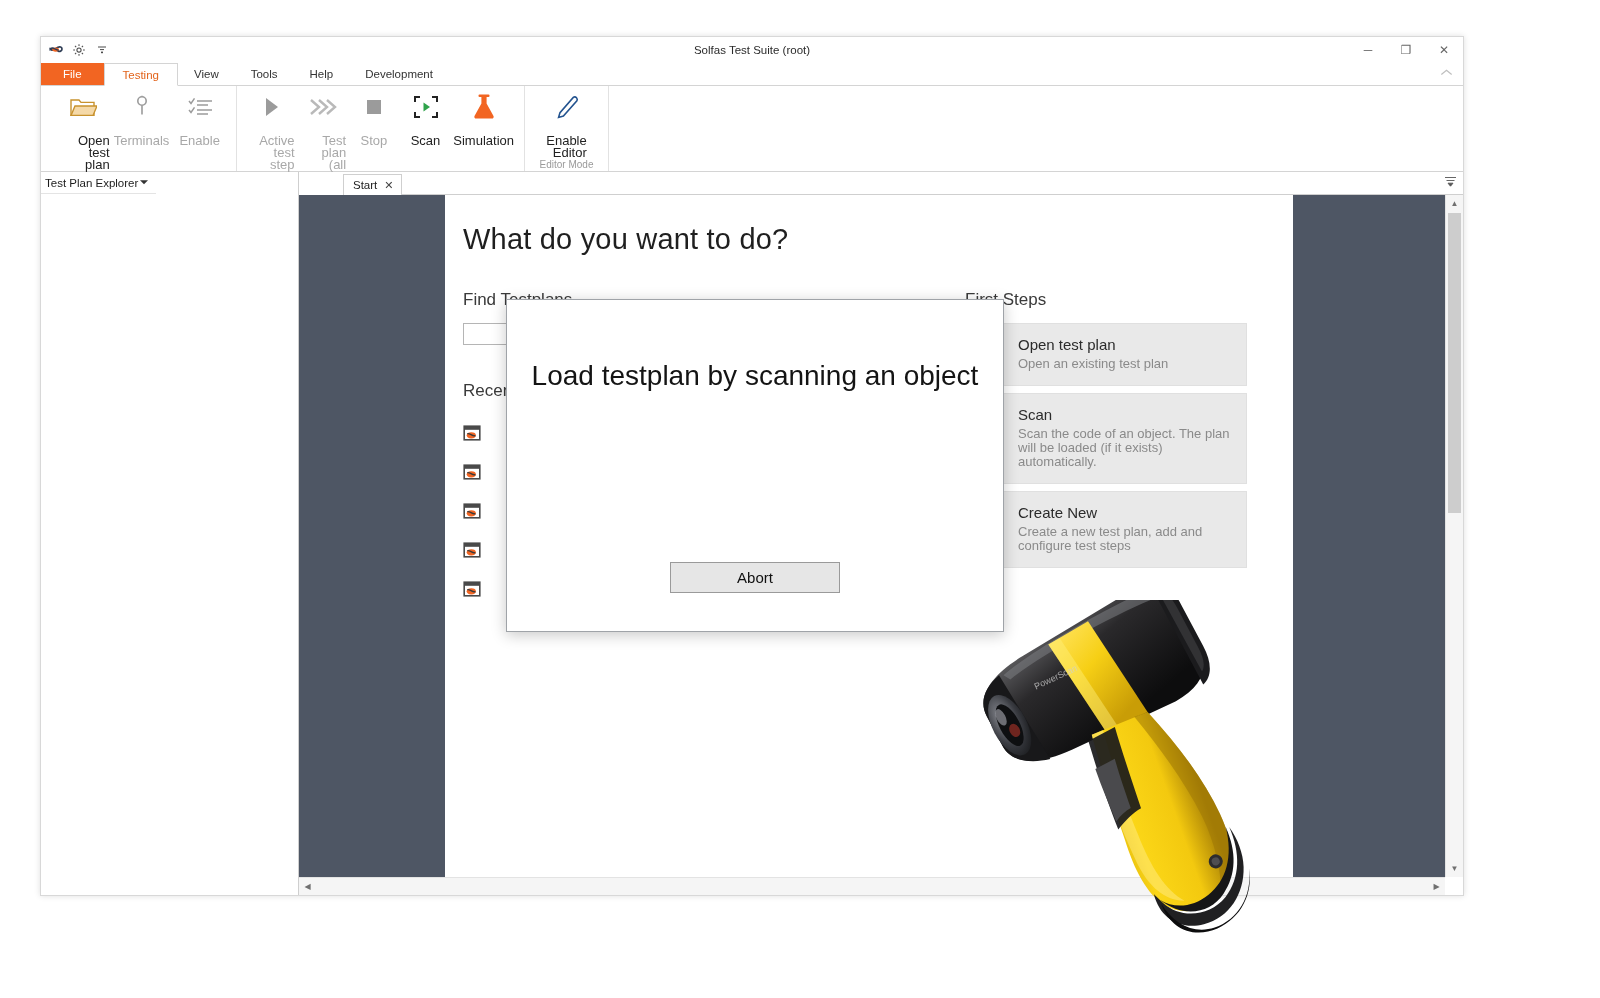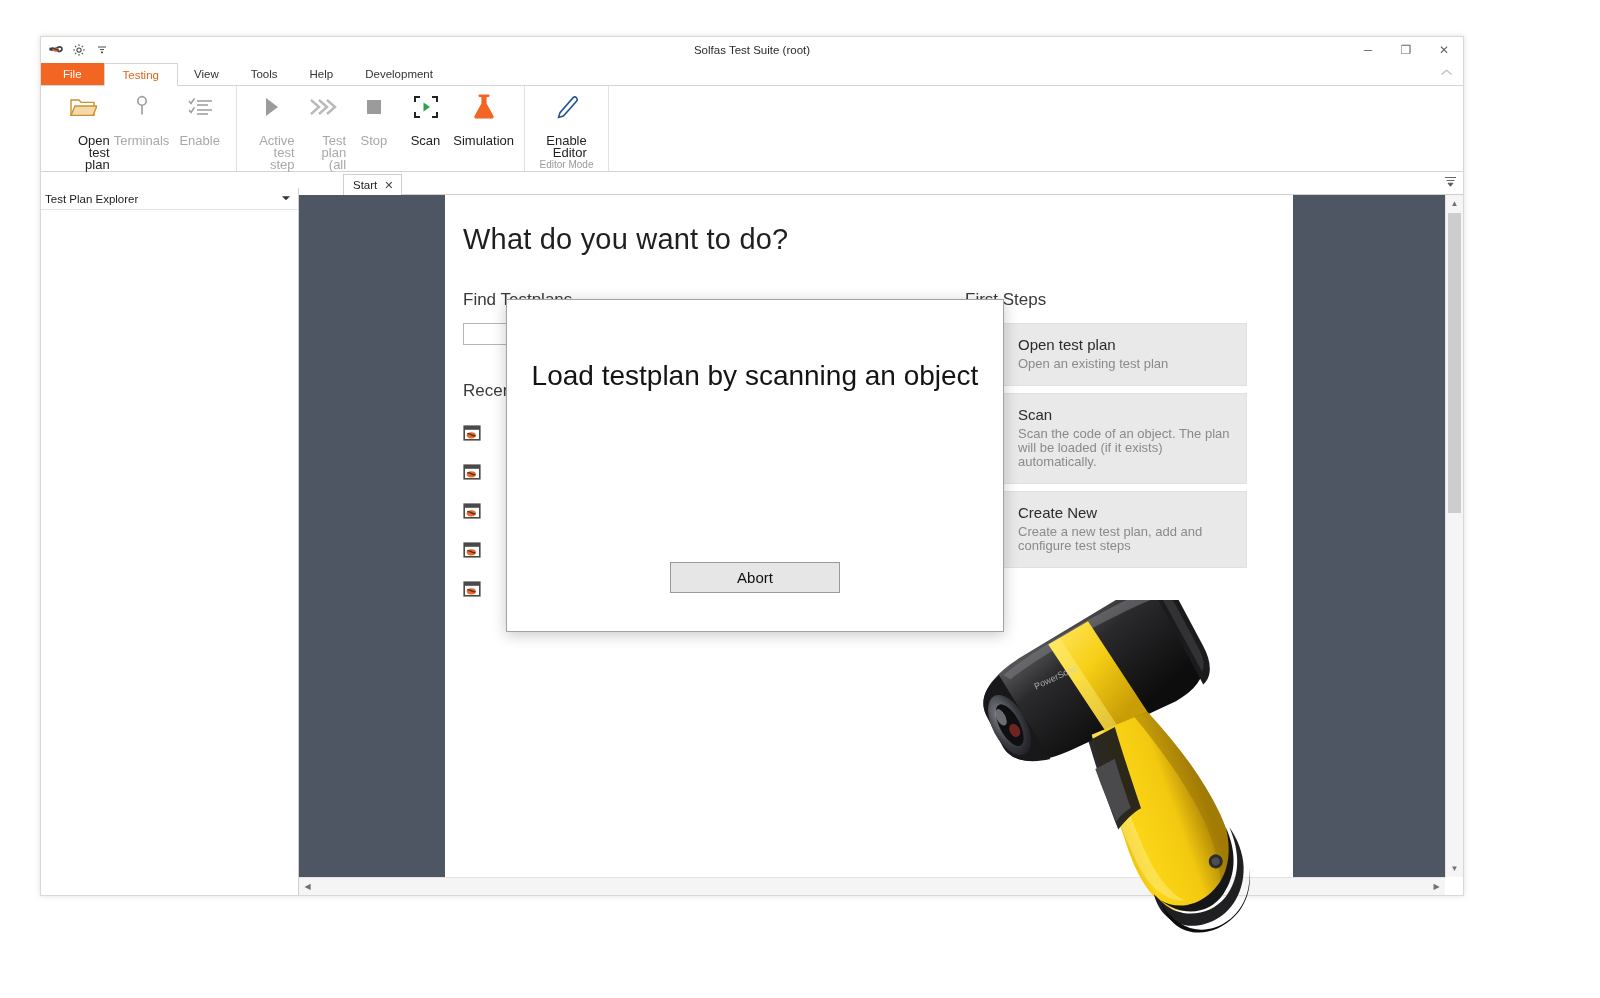--- a/index.html
+++ b/index.html
@@ -157,23 +157,22 @@
     left: 0; right: 0;
     top: 135px; bottom: 0;
     display: flex;
     background: #ffffff;
   }
 
   .explorer {
     width: 258px;
     border-right: 1px solid #cfcfcf;
     display: flex;
-    flex-direction: column;
-    box-sizing: border-box;
-    margin-top: 16px;
+    flex-direction: row;
+    box-sizing: border-box;
   }
   .explorer-header {
     height: 22px;
     display: flex;
     align-items: center;
     justify-content: space-between;
     padding: 0 6px 0 4px;
     font-size: 11.5px;
     color: #1c1c1c;
     border-bottom: 1px solid #e4e4e4;

